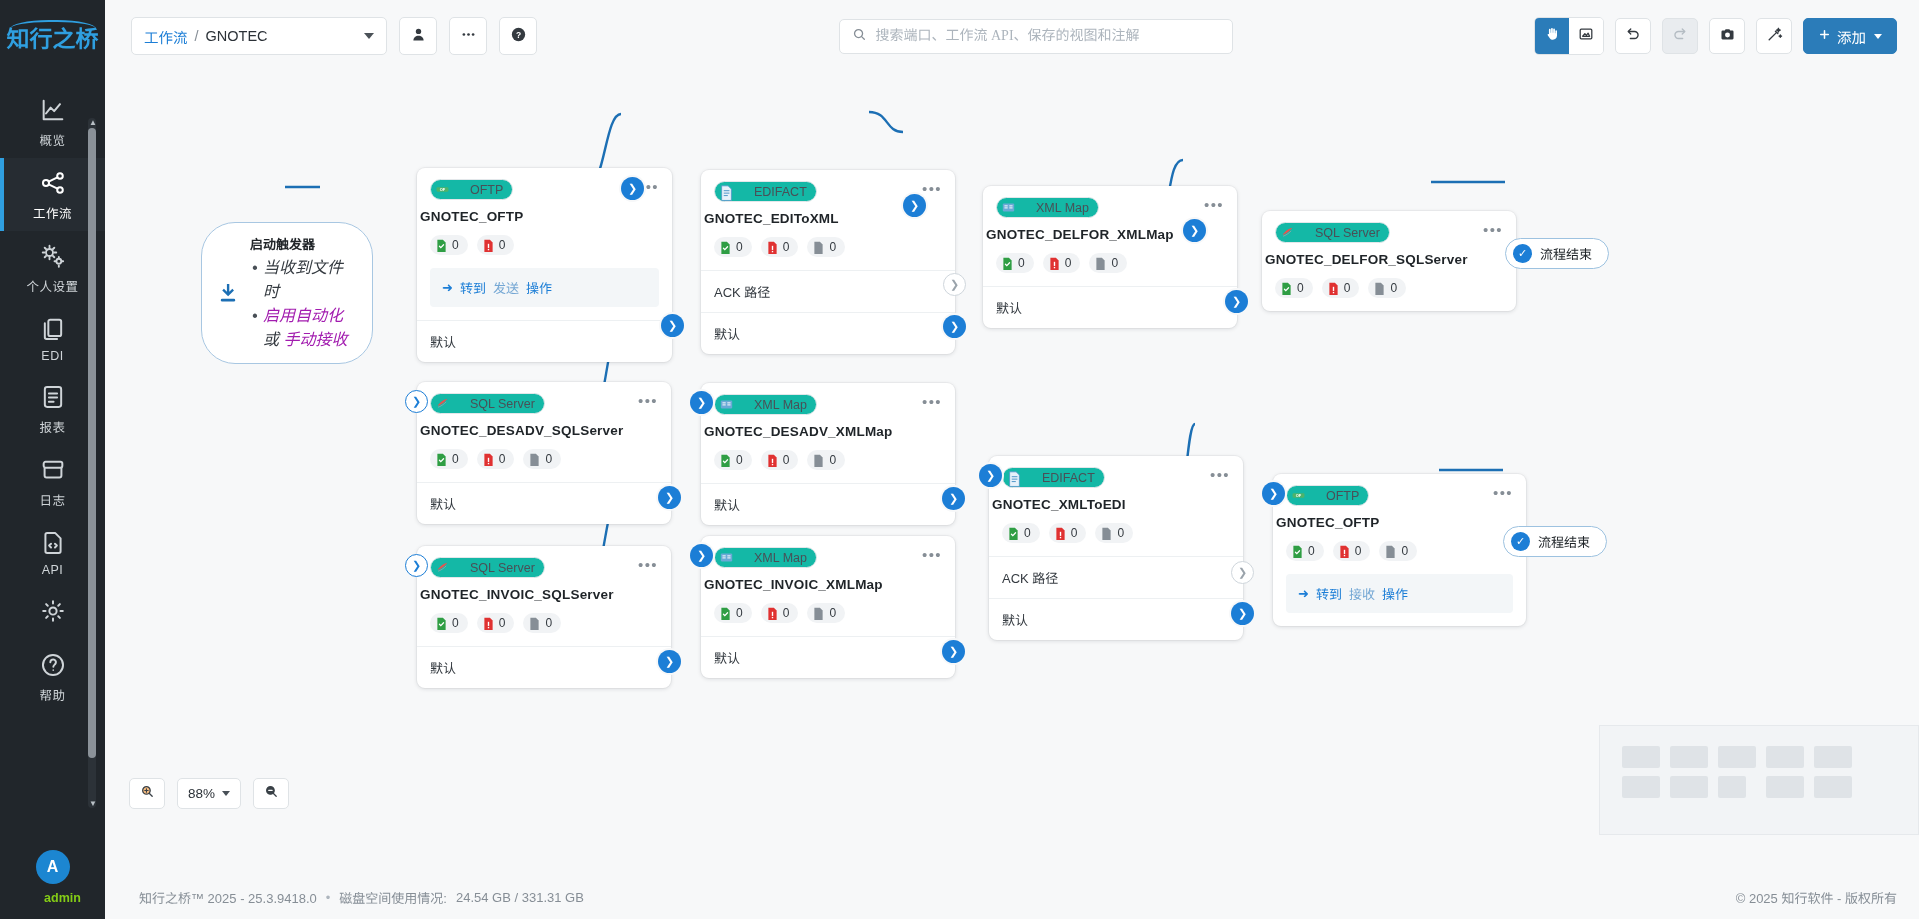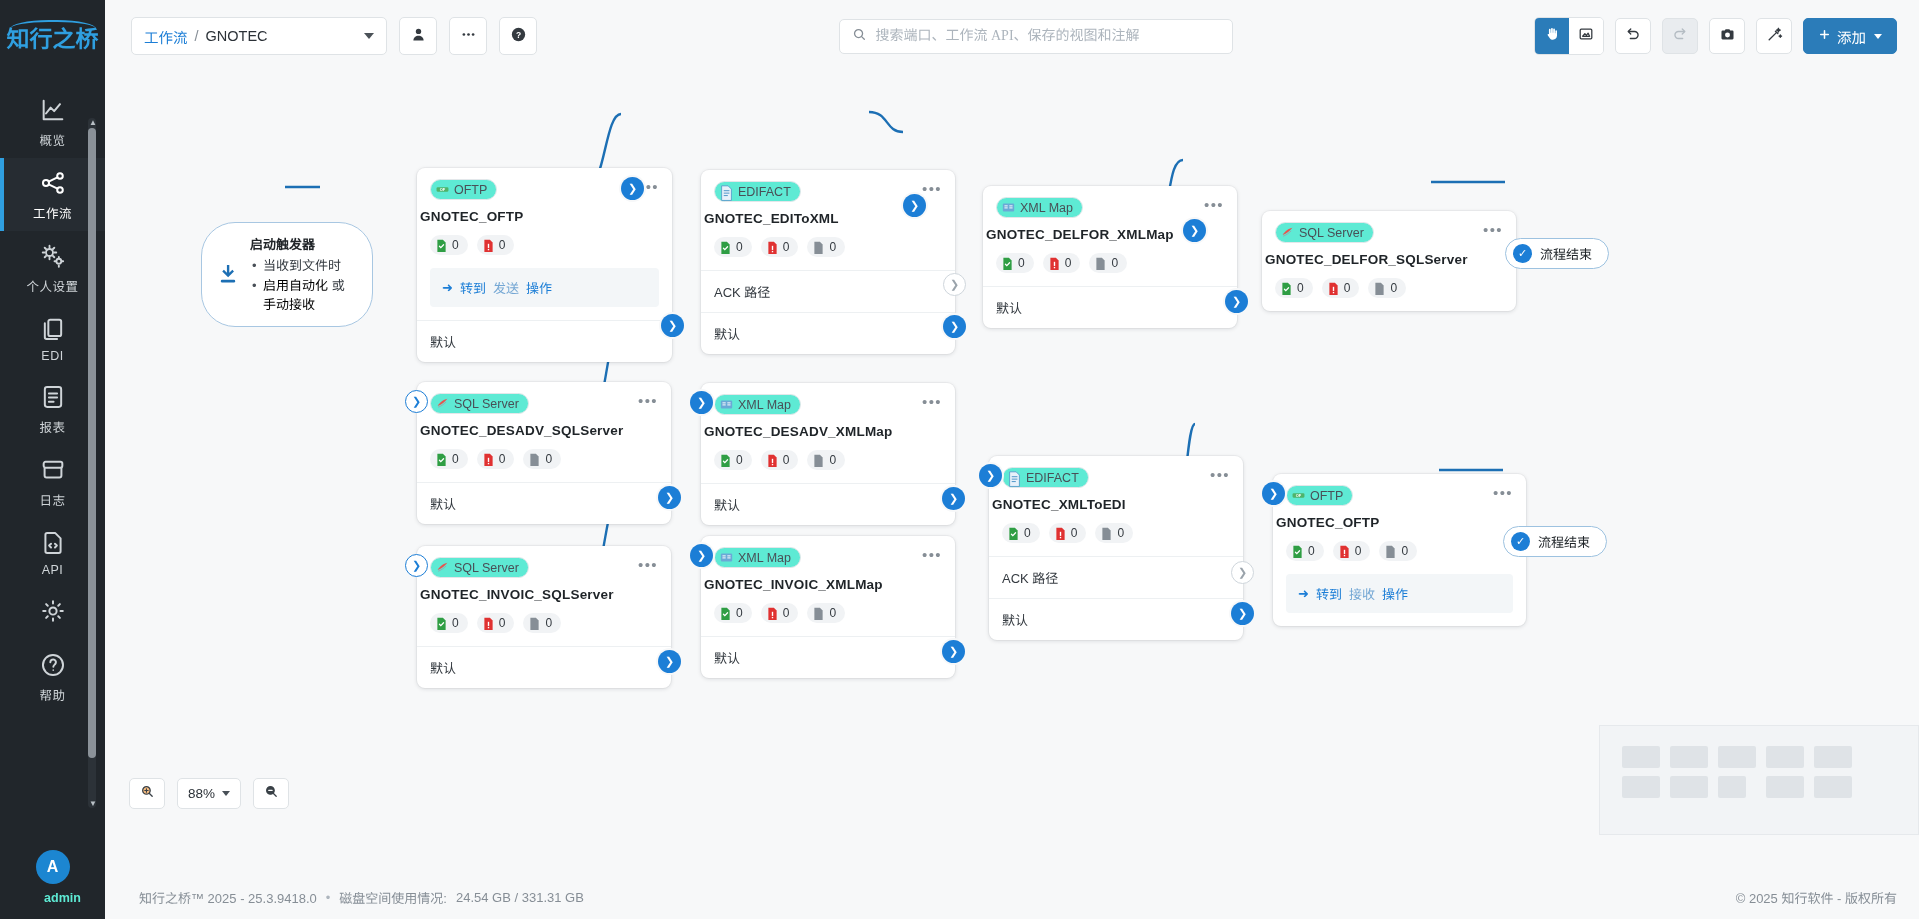--- a/index.html
+++ b/index.html
@@ -52,21 +52,21 @@
   .sb-scroll .arr.up { top: 0; }
   .sb-scroll .arr.dn { bottom: 0; }
 
   .sidebar-bottom { width: 100%; padding-bottom: 14px; }
   .avatar-wrap { display:flex; flex-direction:column; align-items:center; gap:7px; cursor:pointer;}
   .avatar {
     width: 34px; height: 34px; border-radius: 50%; background: #1c86d1;
     color: #fff; font-size: 16px; font-weight: bold;
     display: flex; align-items: center; justify-content: center;
   }
-  .avatar-name { color: #5eead4; font-size: 12.5px; font-weight: bold; margin-left: 20px; }
+  .avatar-name { color: #84cc16; font-size: 12.5px; font-weight: bold; margin-left: 20px; }
 
   
   #main { flex: 1; height: 919px; display: flex; flex-direction: column; background: #f7f8f9; min-width:0; }
 
   
   #topbar {
     height: 72px; flex: 0 0 72px; display: flex; align-items: center;
     padding: 0 22px 0 26px; gap: 12px; background: #f7f8f9;
   }
   .breadcrumb-box {
@@ -122,22 +122,22 @@
   #canvas-area { flex: 1; position: relative; overflow: hidden; background: #f7f8f9; }
   #canvas { position: absolute; inset: 0; }
   #edges { position: absolute; left: 0; top: 0; width: 1814px; height: 780px; pointer-events: none; }
 
   .node {
     position: absolute; background: #fff; border-radius: 8px;
     box-shadow: 0 1px 4px rgba(16,24,40,.13), 0 0 0 1px rgba(16,24,40,.035);
   }
   .node-head { display: flex; align-items: flex-start; justify-content: space-between; padding: 11px 13px 0 13px; }
   .chip {
-    display: inline-flex; align-items: center; gap: 5px; height: 21px; padding: 0 9px 0 5px;
-    border: 1px solid #e3e7ea; border-radius: 11px; font-size: 12.5px; color: #495057; background:#5eead4;
+    display: inline-flex; align-items: center; gap: 21px; height: 21px; padding: 0 9px 0 5px;
+    border: 1px solid #e3e7ea; border-radius: 11px; font-size: 12.5px; color: #495057; background:#14b8a6;
   }
   .chip .cico { width: 13px; height: 13px; display:block; }
   .dots { color: #868e96; font-size: 15px; letter-spacing: 1.4px; line-height: 10px; cursor: pointer; padding-top:3px;}
   .node-title { font-size: 13.5px; font-weight: bold; color: #1f2428; padding: 9px 13px 0 3px; letter-spacing: .2px;}
   .badges { display: flex; gap: 9px; padding: 11px 13px 13px 13px; }
   .badge {
     display: inline-flex; align-items: center; gap: 5px; background: #f1f3f5;
     border-radius: 11px; height: 20px; padding: 0 9px 0 6px; font-size: 12px; color: #343a40;
   }
   .badge .bico { width: 11px; height: 13px; display: block; }
@@ -165,23 +165,23 @@
   }
 
   
   .trigger {
     position: absolute; border: 1.5px solid #a8c7e2; background: #fff; border-radius: 34px;
     display: flex; align-items: center; gap: 9px; padding: 11px 18px 11px 13px;
   }
   .trigger .tr-ico { width: 26px; height: 26px; flex: 0 0 26px; }
   .trigger .tr-title { font-size: 13px; font-weight: bold; color: #212529; margin-bottom: 3px; }
   .trigger ul { list-style: none; }
-  .trigger li { font-size: 13px; color: #343a40; position: relative; padding-left: 13px; line-height: 1.5; }
+  .trigger li { font-size: 16px; color: #343a40; position: relative; padding-left: 13px; line-height: 1.5; font-style: italic; }
   .trigger li::before { content: "•"; position: absolute; left: 2px; color: #495057; }
-  .trigger a { color: #000000; text-decoration: none; }
+  .trigger a { color: #a21caf; text-decoration: none; }
 
   
   .endpill {
     position: absolute; height: 31px; border: 1.5px solid #9dc2e0; background: #fff;
     border-radius: 17px; display: flex; align-items: center; gap: 8px; padding: 0 16px 0 7px;
   }
   .endpill .chk {
     width: 19px; height: 19px; border-radius: 50%; background: #1c7ed6; color: #fff;
     display: flex; align-items: center; justify-content: center; font-size: 11px;
   }

